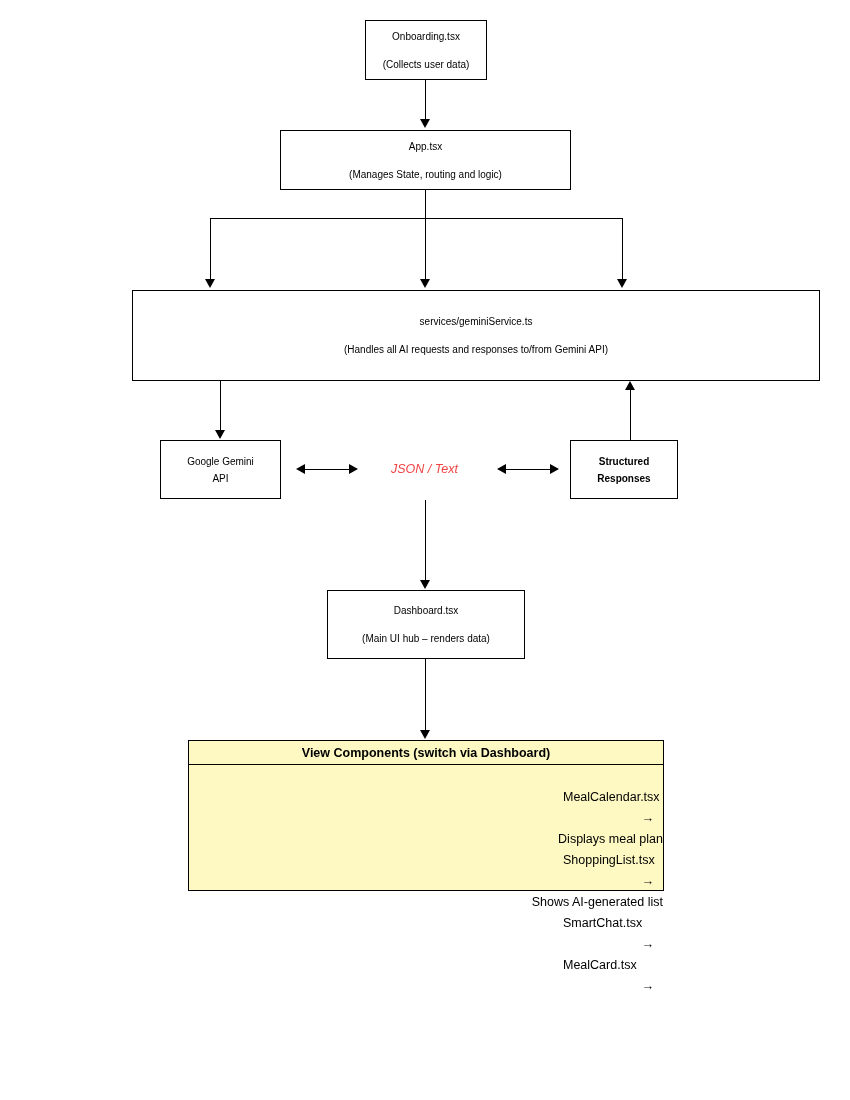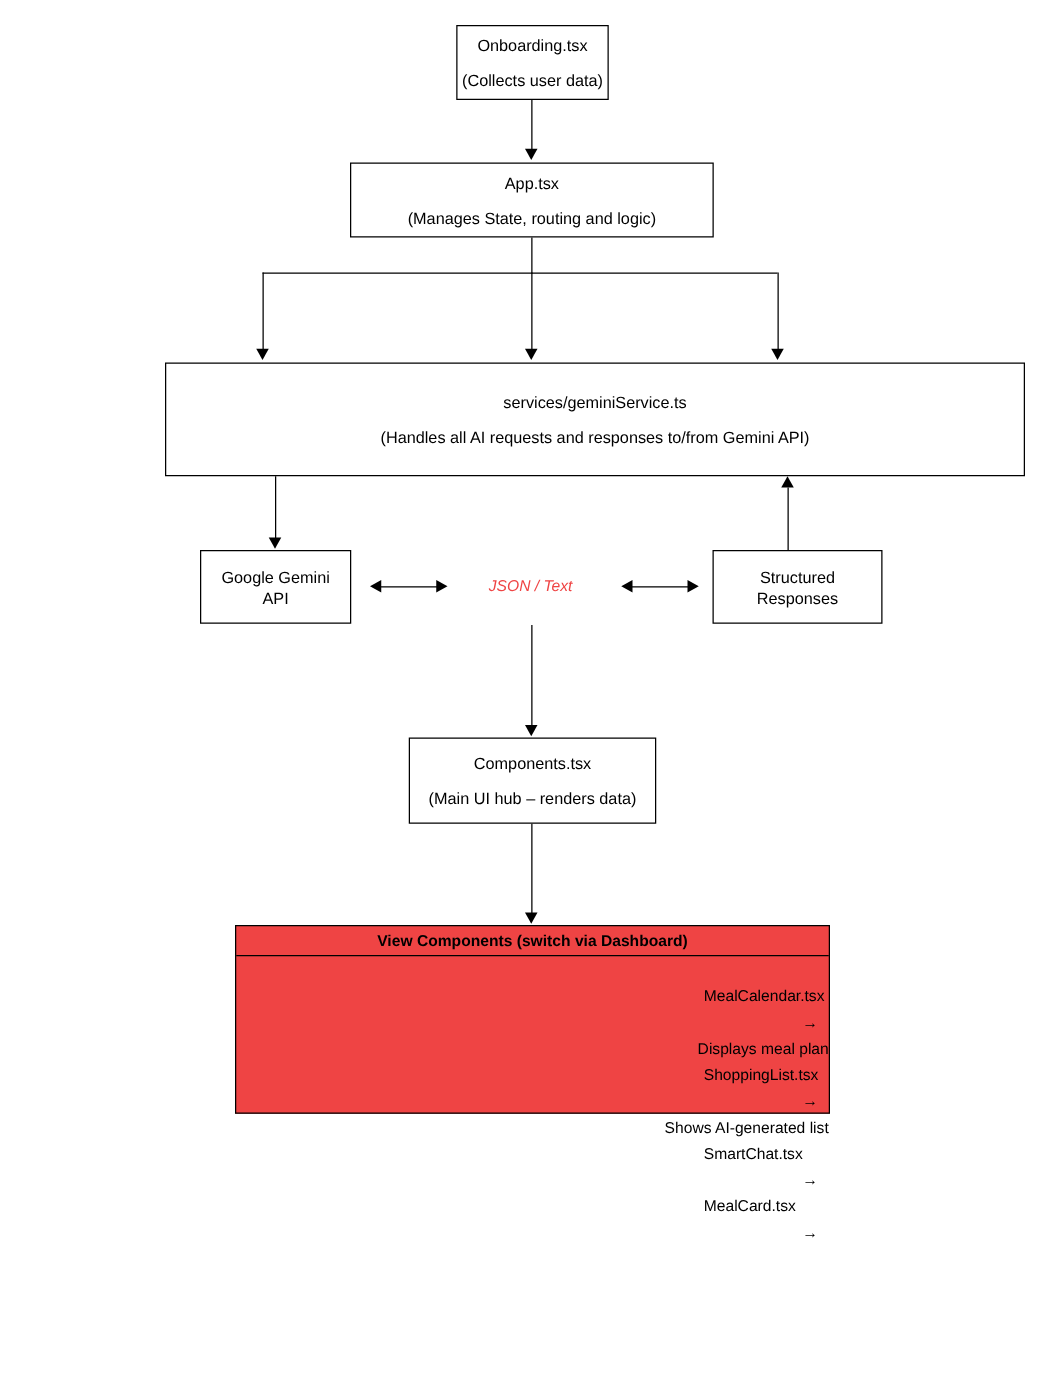--- a/index.html
+++ b/index.html
@@ -19,45 +19,45 @@
   .node {
     position: absolute;
     box-sizing: border-box;
     border: 1.4px solid #000000;
     background: #ffffff;
     display: flex;
     flex-direction: column;
     align-items: center;
     justify-content: center;
     text-align: center;
-    font-size: 13px;
+    font-size: 10px;
     line-height: 17px;
     color: #000000;
   }
   .node .line2 { display: block; }
   .node.spaced .line1 { margin-bottom: 11px; }
 
   
   #node-onboarding { left: 365px; top: 20px;  width: 122px; height: 60px; }
   #node-app        { left: 280px; top: 130px; width: 291px; height: 60px; }
   #node-gemini-svc { left: 132px; top: 290px; width: 688px; height: 91px; align-items: center; }
   #node-gemini-api { left: 160px; top: 440px; width: 121px; height: 59px; }
-  #node-structured { left: 570px; top: 440px; width: 136px; height: 59px; }
+  #node-structured { left: 570px; top: 440px; width: 108px; height: 59px; font-weight: bold; }
   #node-dashboard  { left: 327px; top: 590px; width: 198px; height: 69px; }
 
   
   #panel-views {
     position: absolute;
     left: 188px;
     top: 740px;
     width: 476px;
     height: 151px;
     box-sizing: border-box;
     border: 1.4px solid #000000;
-    background: #ef4444;
+    background: #fef9c3;
   }
   #panel-views-header {
     box-sizing: border-box;
     height: 24px;
     border-bottom: 1.4px solid #000000;
     display: flex;
     align-items: center;
     justify-content: center;
     font-size: 12.5px;
     font-weight: bold;
@@ -180,21 +180,21 @@
 
   <div class="node" id="node-structured">
     <span class="line1">Structured</span>
     <span class="line2">Responses</span>
   </div>
 
   <div class="vline" style="left:425px; top:500px; height:81px;"></div>
   <div class="arrowhead-down" style="left:420px; top:580px;"></div>
 
   <div class="node spaced" id="node-dashboard">
-    <span class="line1">Components.tsx</span>
+    <span class="line1">Dashboard.tsx</span>
     <span class="line2">(Main UI hub – renders data)</span>
   </div>
 
   <div class="vline" style="left:425px; top:659px; height:72px;"></div>
   <div class="arrowhead-down" style="left:420px; top:730px;"></div>
 
   <div id="panel-views">
     <div id="panel-views-header">View Components (switch via Dashboard)</div>
     <div id="panel-views-body">
 

